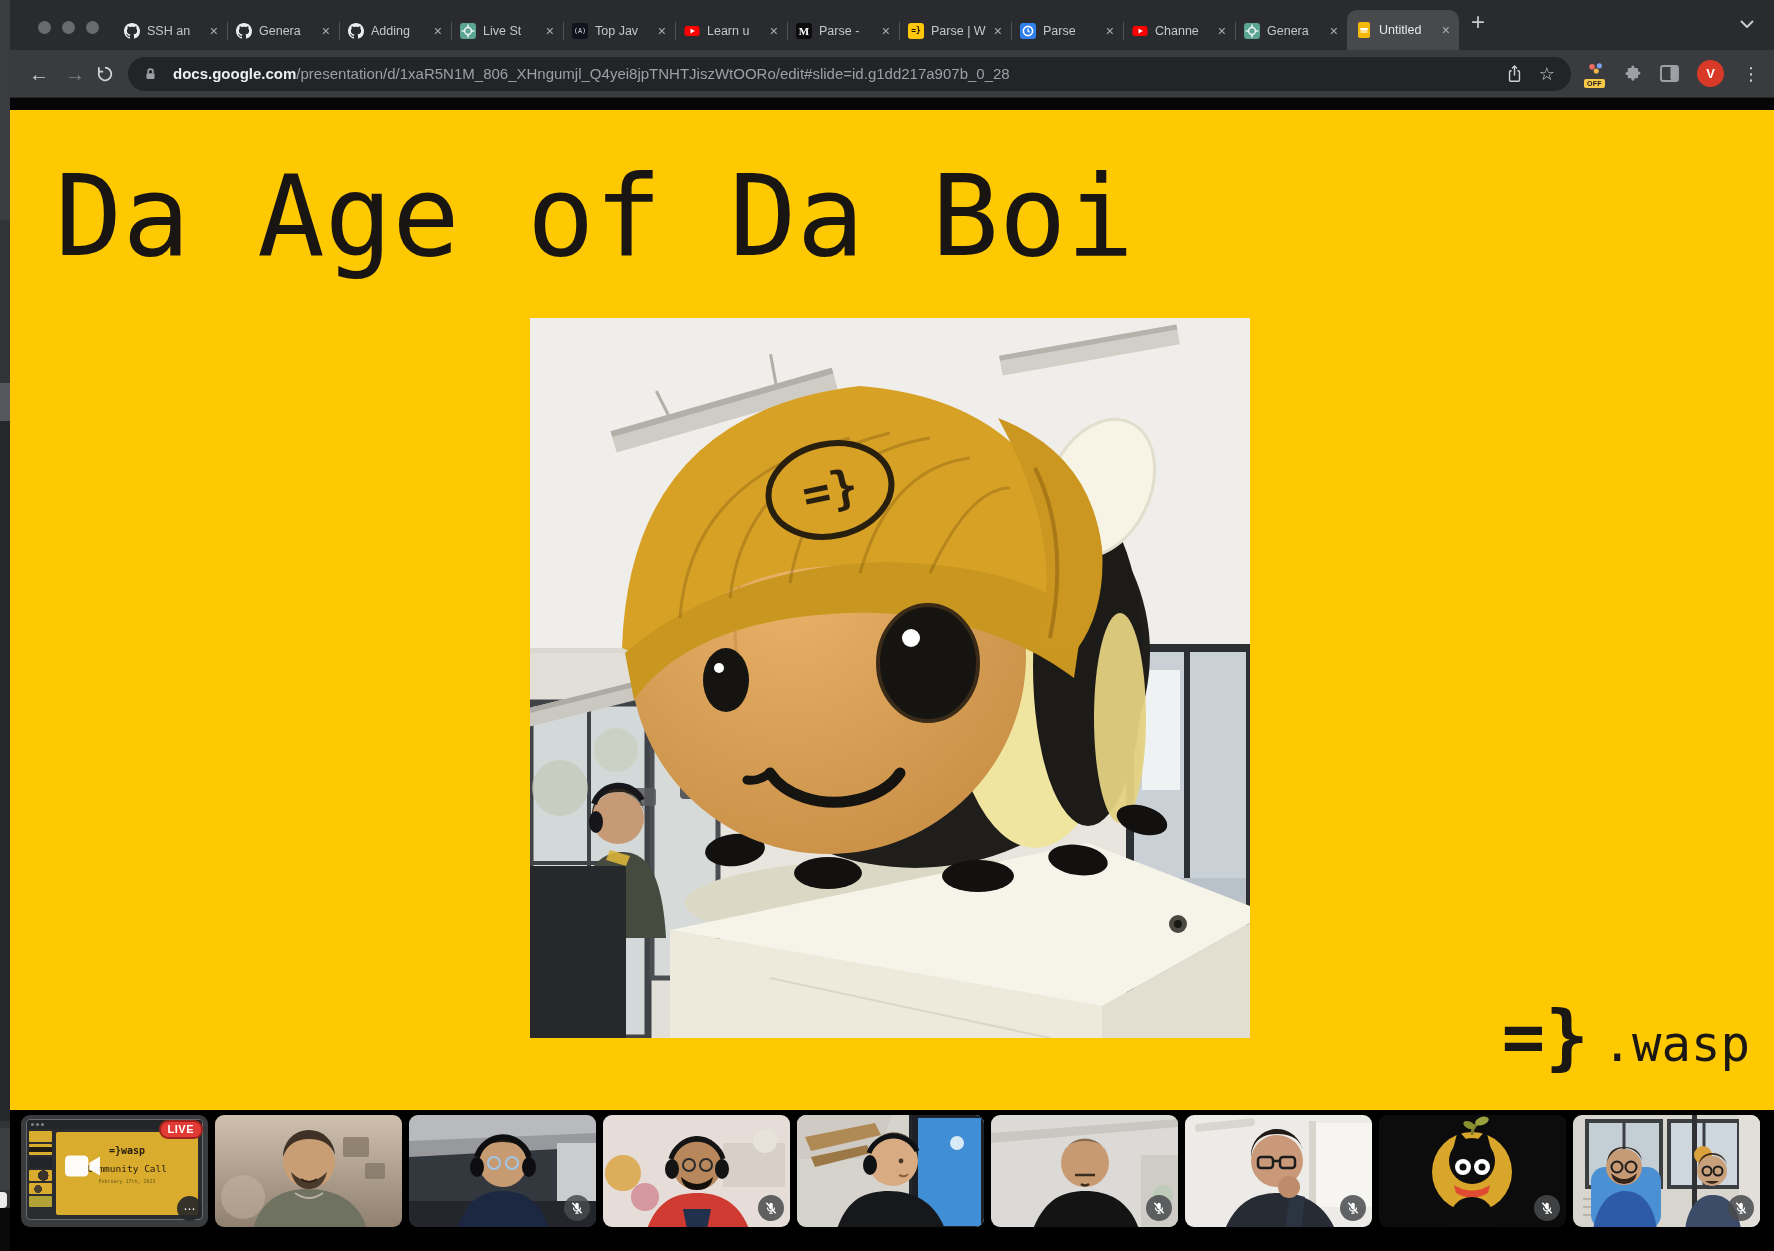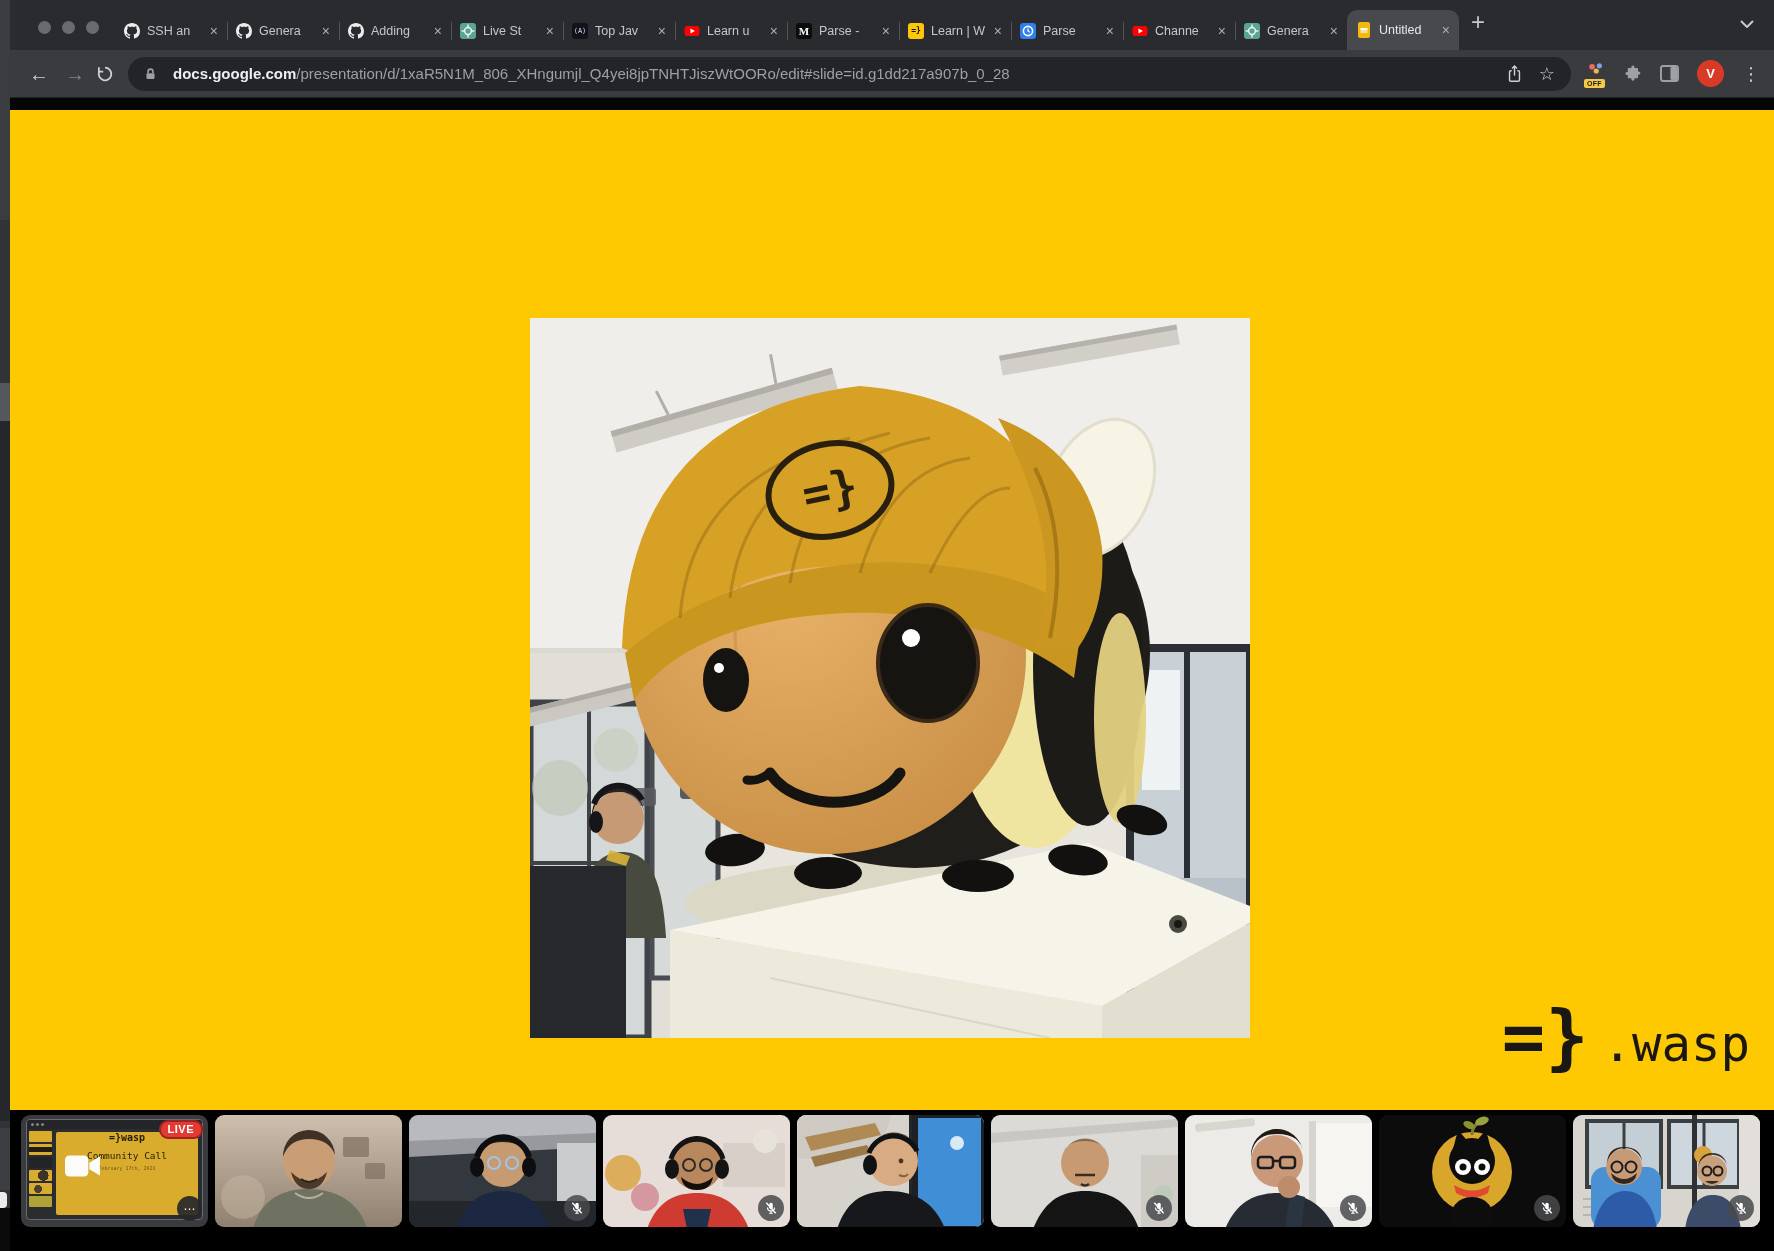--- a/index.html
+++ b/index.html
@@ -88,21 +88,21 @@
   .mini-body{flex:1;display:flex;min-height:0;}
   .mini-rail{width:23px;padding:2px 2px;display:flex;flex-direction:column;gap:2px;flex:none;}
   .mini-rail i{display:block;height:11px;background:#D9AC2E;border-radius:1px;}
   .mini-rail i.v2{background:linear-gradient(#D9AC2E 30%,#201c12 30%,#201c12 72%,#D9AC2E 72%);}
   .mini-rail i.v3{background:#23242a;}
   .mini-rail i.v4{background:radial-gradient(circle at 62% 50%,#3a3428 0 34%,#D9AC2E 35%);}
   .mini-rail i.v5{background:radial-gradient(circle at 40% 55%,#4a4030 0 26%,#D9AC2E 27%);}
   .mini-rail i.v6{background:#b1a238;}
   .mini-stage{flex:1;margin:3px 4px 4px 2px;background:#D9AC2E;border-radius:2px;position:relative;
               font-family:"DejaVu Sans Mono",monospace;color:#241d0a;text-align:center;overflow:hidden;}
-  .mini-logo{font-size:10px;font-weight:bold;}
+  .mini-logo{margin-top:13px;font-size:10px;font-weight:bold;}
   .mini-heading{font-size:9.5px;margin-top:7px;}
   .mini-date{font-size:5px;margin-top:4px;color:#6b5718;}
   .cam-overlay{position:absolute;left:44px;top:38px;opacity:.97;}
   .live-badge{position:absolute;top:5px;right:5px;background:#E23B35;border:2px solid #9E221D;color:#fff;
               font-weight:bold;font-size:11px;line-height:15px;padding:0 7px;border-radius:9px;letter-spacing:.5px;}
   .dots-btn{position:absolute;right:6px;bottom:6px;width:25px;height:25px;border-radius:50%;
             background:rgba(38,39,41,.92);color:#fff;display:flex;align-items:center;justify-content:center;
             font-size:12px;line-height:1;}
 </style>
 </head>
@@ -190,21 +190,21 @@
       </div>
 
       <div class="tab sep">
         <span class="fav medium">M</span>
         <span class="tab-title">Parse -</span>
         <span class="tab-close">×</span>
       </div>
 
       <div class="tab sep">
         <span class="fav wasp">=}</span>
-        <span class="tab-title">Learn | W</span>
+        <span class="tab-title">Parse | W</span>
         <span class="tab-close">×</span>
       </div>
 
       <div class="tab sep">
         <span class="fav">
             <svg width="16" height="16" viewBox="0 0 16 16">
               <rect width="16" height="16" rx="3" fill="#2F80ED"></rect>
               <circle cx="8" cy="8" r="4.6" fill="none" stroke="#fff" stroke-width="1.6"></circle>
               <path d="M8 5.6V8l1.8 1.2" stroke="#fff" stroke-width="1.3" fill="none"></path>
             </svg>
@@ -306,20 +306,21 @@
             <rect x="11" y="2" width="7" height="14" rx="1.5" fill="#9da1a6"></rect>
           </svg>
         </span>
       <span class="avatar" style="margin-left:12px">V</span>
       <span class="overflow" style="margin-left:12px">⋮</span>
     </div>
 
     <div class="gapbar"></div>
 
     <div class="slide">
+      <div class="slide-title">Da Age of Da Boi</div>
 
       <svg class="photo" viewBox="0 0 720 720">
         <defs>
           <radialGradient id="gFace" cx="40%" cy="32%" r="78%">
             <stop offset="0" stop-color="#E8B268"></stop>
               <stop offset="1" stop-color="#C78E44"></stop>
           </radialGradient>
         </defs>
 
         <rect x="0" y="0" width="720" height="335" fill="#F0EEEA"></rect>

